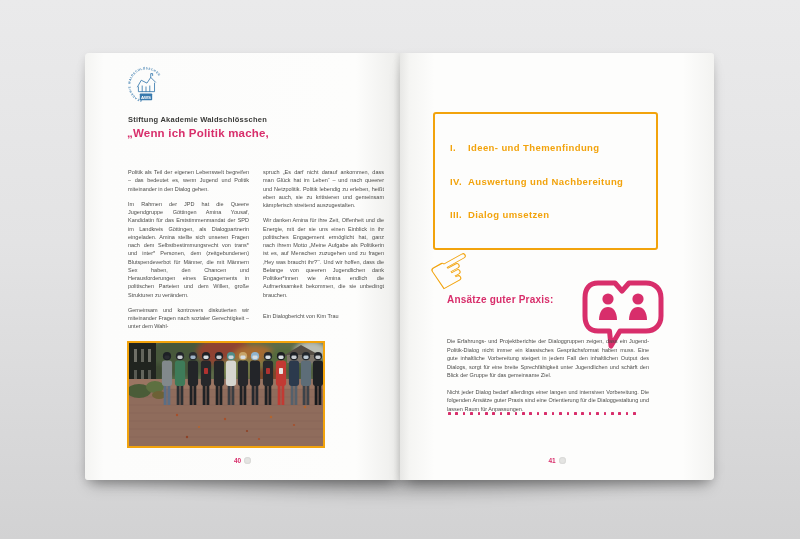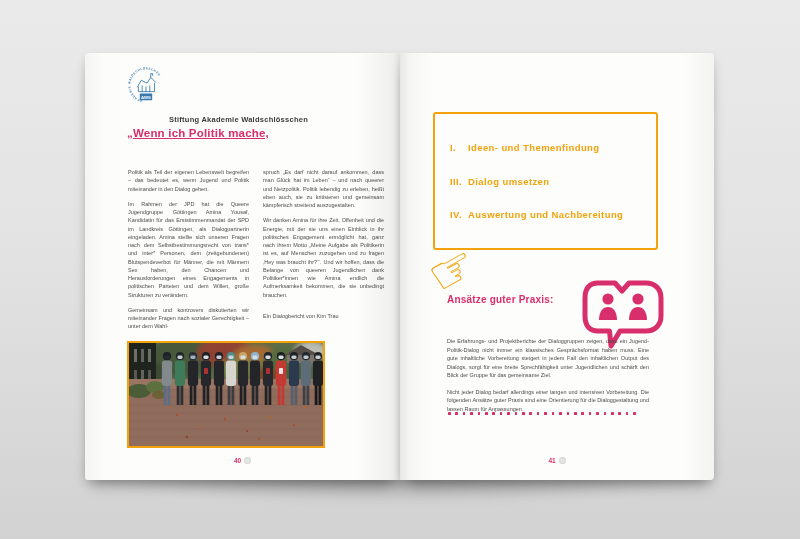--- a/index.html
+++ b/index.html
@@ -17,23 +17,23 @@
   .page-left{left:85px;width:315px;border-radius:4px 0 0 3px;
     background:linear-gradient(90deg,#f4f4f2 0%,#fcfcfb 6%,#fdfdfc 86%,#efefed 98%,#e6e6e4 100%);
     box-shadow:0 10px 14px -6px rgba(0,0,0,0.35),0 3px 8px rgba(0,0,0,0.10);}
   .page-right{left:400px;width:314px;border-radius:0 3px 4px 0;
     background:linear-gradient(90deg,#e7e7e5 0%,#f5f5f3 3%,#fdfdfc 11%,#fdfdfc 90%,#f3f3f1 100%);
     box-shadow:0 10px 14px -6px rgba(0,0,0,0.35),0 3px 8px rgba(0,0,0,0.10);}
 
   
   .logo-wrap{position:absolute;left:42px;top:13px;width:38px;height:52px;}
   .kicker{position:absolute;left:43px;top:62px;font-size:7.5px;font-weight:bold;
-    color:#3a3a38;letter-spacing:0.25px;margin-left:41px;}
+    color:#3a3a38;letter-spacing:0.25px;}
   .headline{position:absolute;left:42px;top:73px;font-size:11.5px;line-height:14px;
-    font-weight:bold;color:var(--pink);letter-spacing:0.2px;white-space:nowrap;text-decoration:underline;}
+    font-weight:bold;color:var(--pink);letter-spacing:0.2px;white-space:nowrap;}
   .cols{position:absolute;left:43px;top:115px;width:256px;display:flex;gap:14px;}
   .col{width:121px;font-size:5.5px;line-height:1.5;color:var(--body);
     text-align:justify;hyphens:auto;}
   .col p{margin:0 0 7px 0;}
   .byline{margin-top:13px;font-size:5.5px;color:var(--body);}
   .photo-frame{position:absolute;left:42px;top:288px;width:198px;height:107px;
     border:2px solid var(--orange);background:#777;}
   .photo-frame svg{display:block;width:100%;height:100%;}
   .pagenum-row{position:absolute;bottom:16px;left:0;width:100%;display:flex;
     justify-content:center;align-items:center;gap:3px;}
@@ -289,26 +289,26 @@
   </div>
 
   <div class="page page-right">
 
     <div class="steps-box">
       <div class="step">
         <span class="step-numeral">I.</span>
         <span>Ideen- und Themenfindung</span>
       </div>
       <div class="step">
+        <span class="step-numeral">IV.</span>
+        <span>Auswertung und Nachbereitung</span>
+      </div>
+      <div class="step">
         <span class="step-numeral">III.</span>
         <span>Dialog umsetzen</span>
-      </div>
-      <div class="step">
-        <span class="step-numeral">IV.</span>
-        <span>Auswertung und Nachbereitung</span>
       </div>
     </div>
 
     <div class="hand-wrap">
       <span class="hand-glyph">☞</span>
     </div>
 
     <div class="praxis-head">
       <div>Ansätze guter Praxis:</div>
     </div>

